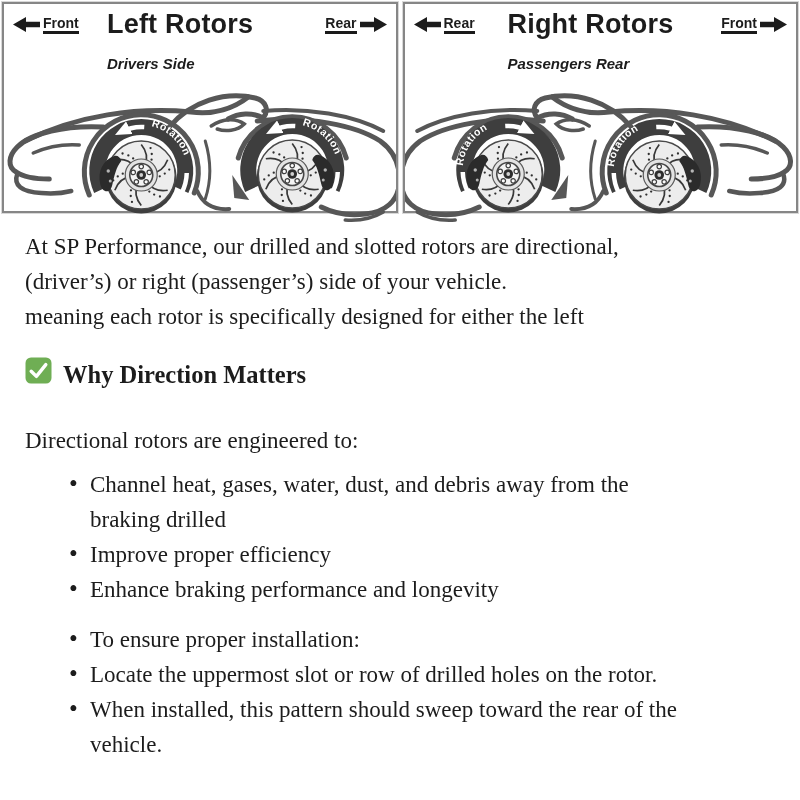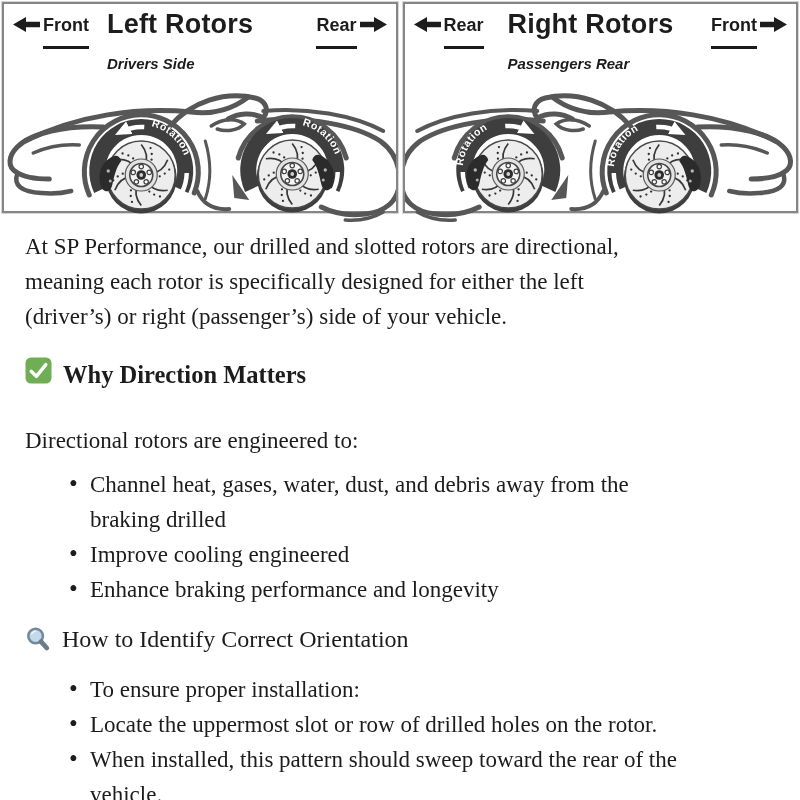--- a/index.html
+++ b/index.html
@@ -11,21 +11,21 @@
   body{width:800px;height:800px;overflow:hidden;color:var(--text);
        font-family:"Liberation Serif",serif;}
 
   
   .diagram-row{display:flex;gap:5px;padding:2px;}
   .panel{flex:1;border:2.5px solid var(--panel-border);height:211px;background:#fff;
          box-shadow:0 0 0 1px #d8d8d8;}
   .panel-header{display:flex;padding:7px 9px 0 9px;font-family:"Liberation Sans",sans-serif;}
   .side{width:94px;display:flex;align-items:flex-start;gap:3px;margin-top:5px;}
   .side.right{justify-content:flex-end;}
-  .dirlab{font-weight:bold;font-size:18px;border-bottom:3px solid #1a1a1a;padding-bottom:12px;line-height:1;}
+  .dirlab{font-weight:bold;font-size:14px;border-bottom:3px solid #1a1a1a;padding-bottom:1px;line-height:1;}
   .dir-arrow{margin-top:1px;flex:none;}
   .titles{flex:1;line-height:1.02;}
   .panel-title{font-weight:800;font-size:27px;letter-spacing:0.2px;}
   .panel-sub{font-weight:bold;font-style:italic;font-size:15px;margin-top:17px;}
   .car-wrap{width:100%;height:156px;overflow:hidden;}
 
   
   article{margin:14px 28px 0 25px;font-size:23px;line-height:35px;}
   .intro{margin:0;}
   .h-why{margin:13px 0 0;font-size:24.5px;font-weight:bold;display:flex;align-items:flex-start;gap:11px;line-height:35px;}
@@ -340,59 +340,49 @@
         </svg></div>
   </section>
 
 </div>
 
 <article>
 
   <p class="intro">
     </p>
     <div>At SP Performance, our drilled and slotted rotors are directional,</div>
+    <div>(driver’s) or right (passenger’s) side of your vehicle.</div>
     <div>meaning each rotor is specifically designed for either the left</div>
-    <div>(driver’s) or right (passenger’s) side of your vehicle.</div>
   <p></p>
 
   <h2 class="h-why">
     <span class="icon-box">
       <svg width="27" height="27" viewBox="0 0 27 27">
           <rect x="0.5" y="0.5" width="26" height="26" rx="5.5" fill="var(--check-green)"></rect>
           <path d="M6.2,14.2 L11.4,19.4 L20.8,7.6" stroke="#fff" stroke-width="3.4" fill="none" stroke-linecap="round" stroke-linejoin="round"></path>
         </svg>
     </span>
     <span>Why Direction Matters</span>
   </h2>
 
   <p class="lead">Directional rotors are engineered to:</p>
 
   <ul>
     <li>
       <div>Channel heat, gases, water, dust, and debris away from the</div>
       <div>braking drilled</div>
     </li>
     <li>
-      <div>Improve cooling engineered</div>
+      <div>Improve proper efficiency</div>
     </li>
     <li>
       <div>Enhance braking performance and longevity</div>
     </li>
   </ul>
 
-  <h3 class="h-how">
-    <span class="icon-box">
-      <svg width="27" height="28" viewBox="0 0 27 28">
-          <circle cx="10.6" cy="10" r="7.3" fill="var(--lens-blue)" stroke="var(--lens-rim)" stroke-width="2.6"></circle>
-          <path d="M16,15.6 L21.8,22" stroke="var(--handle-gray)" stroke-width="4.8" stroke-linecap="round"></path>
-          <path d="M6.7,7.6 A4.8,4.8 0 0 1 10.1,5.2" stroke="#ffffff" stroke-opacity="0.75" stroke-width="1.6" fill="none" stroke-linecap="round"></path>
-        </svg>
-    </span>
-    <span>How to Identify Correct Orientation</span>
-  </h3>
 
   <ul class="second">
     <li>
       <div>To ensure proper installation:</div>
     </li>
     <li>
       <div>Locate the uppermost slot or row of drilled holes on the rotor.</div>
     </li>
     <li>
       <div>When installed, this pattern should sweep toward the rear of the</div>

